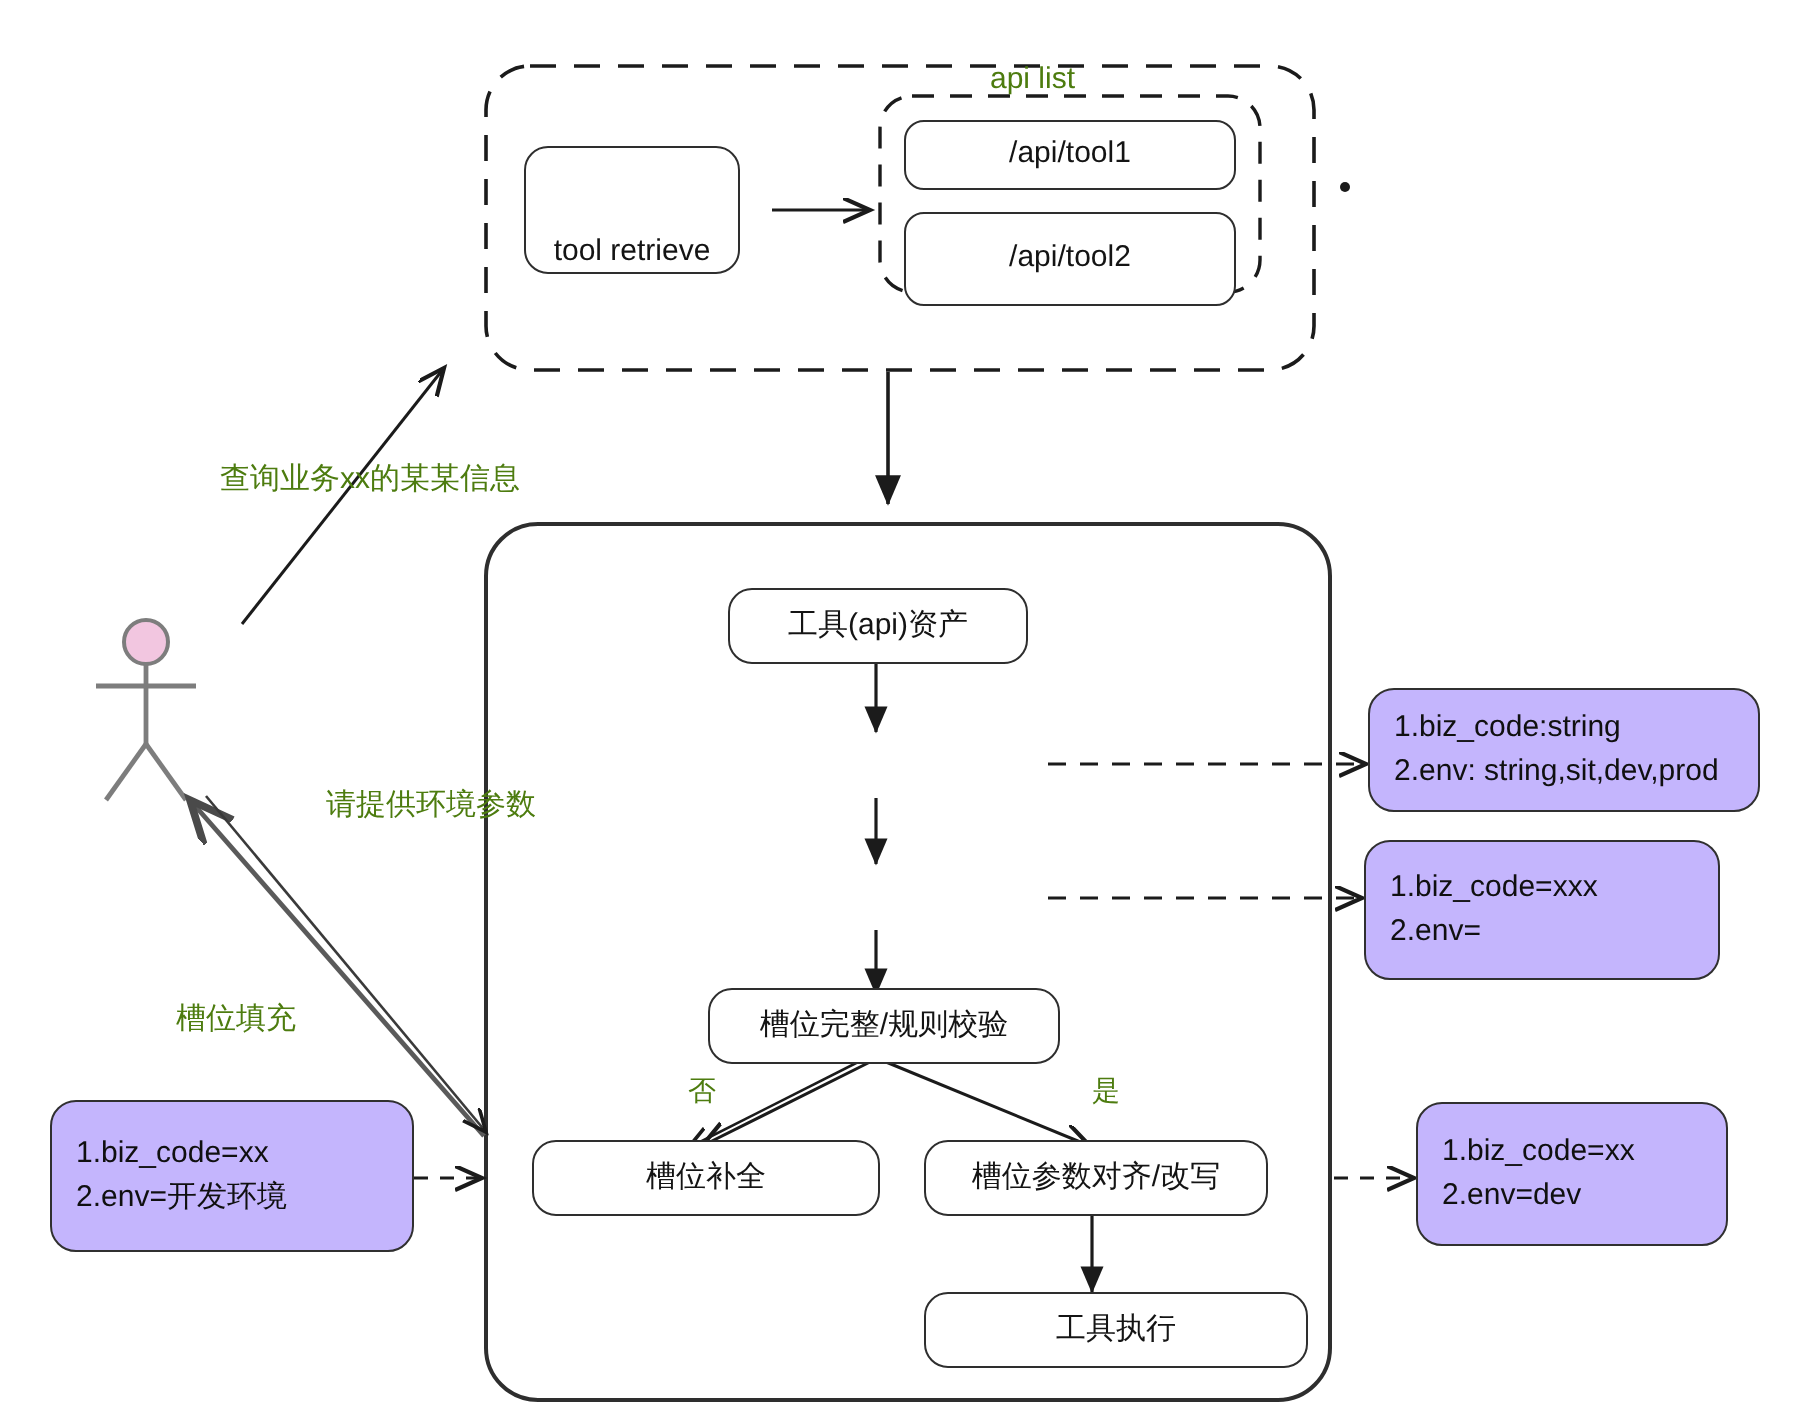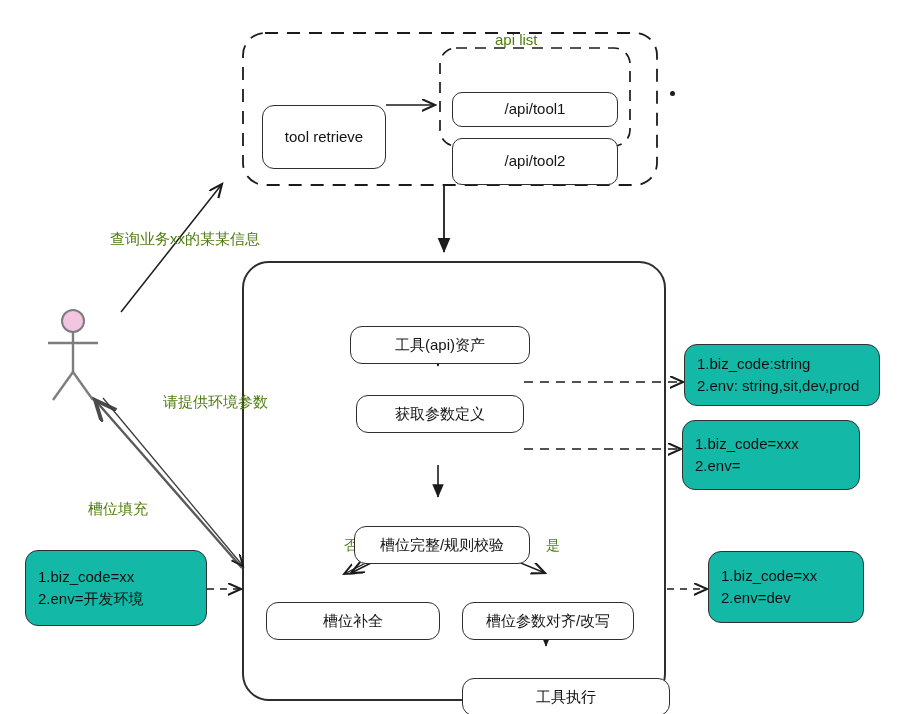--- a/index.html
+++ b/index.html
@@ -33,30 +33,29 @@
     align-items: center;
     justify-content: center;
     text-align: center;
     background: #ffffff;
     border: 1.6px solid #2e2e2e;
     border-radius: 12px;
     font-size: 15px;
     line-height: 1.25;
     color: #141414;
     white-space: pre-line;
-    margin-top: 32px;
   }
   .note {
     position: absolute;
     box-sizing: border-box;
     display: flex;
     flex-direction: column;
     justify-content: center;
     align-items: flex-start;
-    background: #14b8a6;
+    background: #c4b5fd;
     border: 1.7px solid #303030;
     border-radius: 13px;
     font-size: 15px;
     line-height: 1.45;
     color: #101010;
     padding: 6px 12px;
   }
   .note span { display: block; white-space: nowrap; }
   .label {
     position: absolute;
@@ -125,21 +124,21 @@
 
     <path d="M443,531 L545,573" fill="none" stroke="#1b1b1b" stroke-width="1.5" marker-end="url(#ah)"></path>
 
     <path d="M546,608 L546,646" fill="none" stroke="#1b1b1b" stroke-width="1.6" marker-end="url(#ahf)"></path>
 
     <path d="M524,382 L683,382" fill="none" stroke="#1b1b1b" stroke-width="1.5" stroke-dasharray="9 7" marker-end="url(#ah)"></path>
     <path d="M524,449 L681,449" fill="none" stroke="#1b1b1b" stroke-width="1.5" stroke-dasharray="9 7" marker-end="url(#ah)"></path>
     <path d="M667,589 L707,589" fill="none" stroke="#1b1b1b" stroke-width="1.5" stroke-dasharray="7 6" marker-end="url(#ah)"></path>
   </svg>
 
-  <div class="node" style="left:262px; top:73px; width:124px; height:64px;">
+  <div class="node" style="left:262px; top:73px; width:108px; height:64px;align-items:flex-end;">
     <span>tool retrieve</span>
   </div>
 
   <div class="label" style="left:495px; top:31px;">api list</div>
 
   <div class="node" style="left:452px; top:60px; width:166px; height:35px; border-radius:10px;">
     <span>/api/tool1</span>
   </div>
 
   <div class="node" style="left:452px; top:106px; width:166px; height:47px; border-radius:10px;">
@@ -151,42 +150,39 @@
   <div class="label" style="left:110px; top:230px;">查询业务xx的某某信息</div>
 
   <div class="label" style="left:163px; top:381px;margin-top:12px;">请提供环境参数</div>
 
   <div class="label" style="left:88px; top:500px;">槽位填充</div>
 
   <div class="label small" style="left:344px; top:537px;">否</div>
 
   <div class="label small" style="left:546px; top:537px;">是</div>
 
-  <div class="node" style="left:350px; top:294px; width:180px; height:38px;">
+  <div class="node" style="left:364px; top:294px; width:150px; height:38px;">
     <span>工具(api)资产</span>
   </div>
 
-  <div class="node" style="left:356px; top:363px; width:168px; height:38px;">
-    <span>获取参数定义</span>
-  </div>
 
 
   <div class="node" style="left:354px; top:494px; width:176px; height:38px;">
     <span>槽位完整/规则校验</span>
   </div>
 
   <div class="node" style="left:266px; top:570px; width:174px; height:38px;">
     <span>槽位补全</span>
   </div>
 
   <div class="node" style="left:462px; top:570px; width:172px; height:38px;">
     <span>槽位参数对齐/改写</span>
   </div>
 
-  <div class="node" style="left:462px; top:646px; width:208px; height:38px;">
+  <div class="node" style="left:462px; top:646px; width:192px; height:38px;">
     <span>工具执行</span>
   </div>
 
   <div class="note" style="left:25px; top:550px; width:182px; height:76px;">
     <span>1.biz_code=xx</span>
     <span>2.env=开发环境</span>
   </div>
 
   <div class="note" style="left:684px; top:344px; width:196px; height:62px;">
     <span>1.biz_code:string</span>

